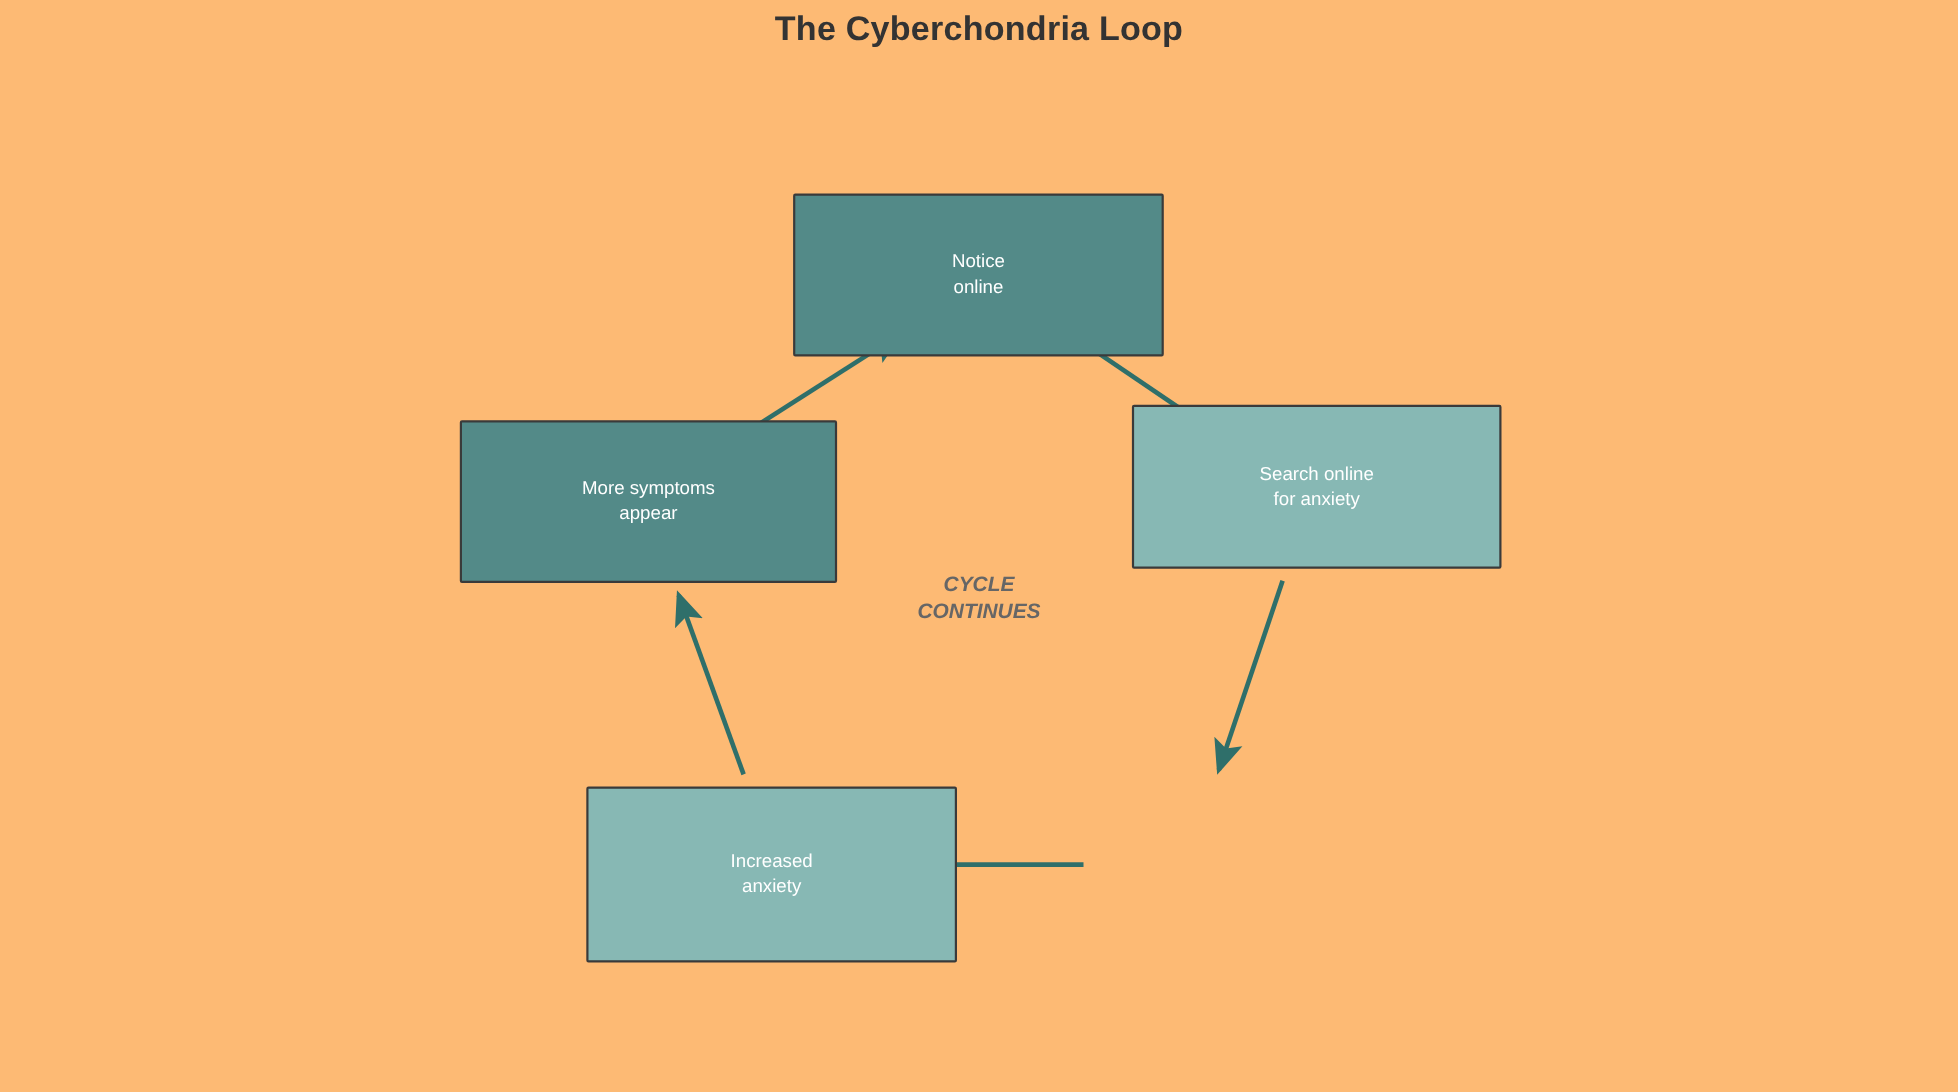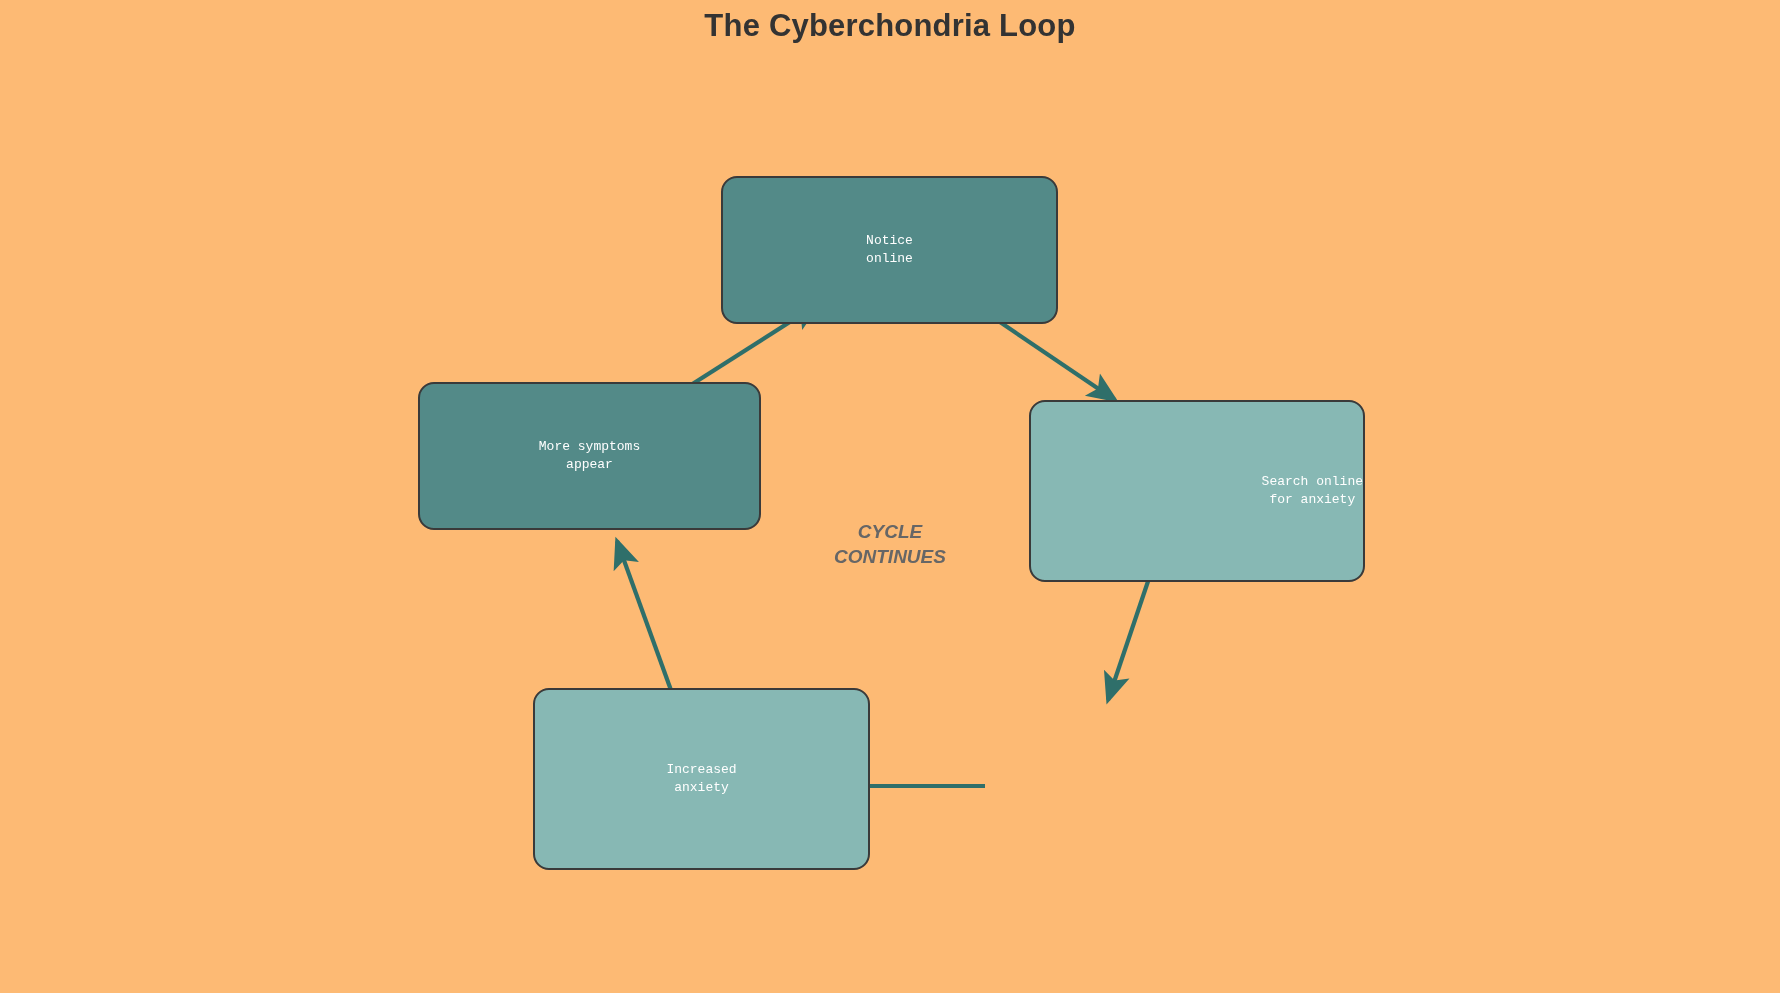--- a/index.html
+++ b/index.html
@@ -27,38 +27,37 @@
     text-align: center;
     font-size: 31px;
     font-weight: bold;
     color: #333333;
     letter-spacing: 0.2px;
   }
   .node {
     position: absolute;
     box-sizing: border-box;
     border: 2.5px solid #3a3a3a;
-    border-radius: 16px;
+    border-radius: 2px;
     display: flex;
     align-items: center;
     justify-content: center;
     text-align: center;
     color: #ffffff;
-    font-size: 13px;
+    font-size: 17px;
     line-height: 1.35;
     z-index: 3;
-    font-family: Liberation Mono, monospace;
   }
   .node-dark { background: #538a88; }
   .node-light { background: #87b8b4; }
 
   #node-notice   { left: 721px; top: 176px; width: 337px; height: 148px; }
-  #node-search   { left: 1029px; top: 400px; width: 336px; height: 182px; justify-content: flex-end; }
+  #node-search   { left: 1029px; top: 368px; width: 336px; height: 149px; }
   #node-worst    { left: 911px; top: 713px; width: 337px; height: 148px; }
-  #node-anxiety  { left: 533px; top: 688px; width: 337px; height: 182px; }
+  #node-anxiety  { left: 533px; top: 715px; width: 337px; height: 160px; }
   #node-more     { left: 418px; top: 382px; width: 343px; height: 148px; }
 
   #cycle-label {
     position: absolute;
     left: 806px;
     top: 519px;
     width: 168px;
     text-align: center;
     font-size: 19px;
     font-weight: bold;

